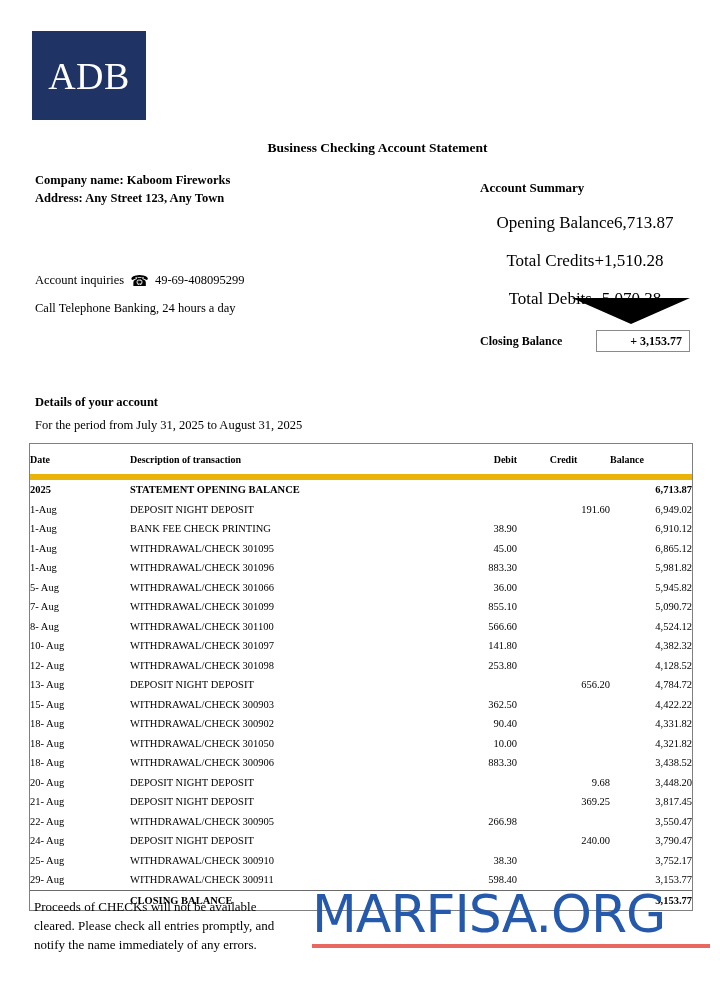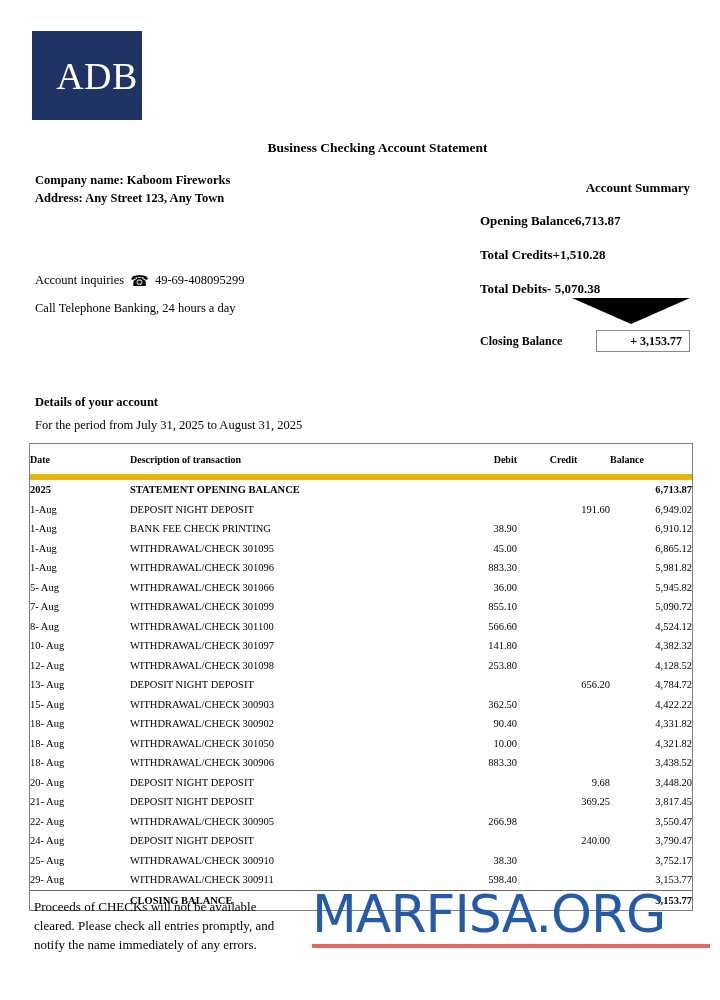--- a/index.html
+++ b/index.html
@@ -22,27 +22,26 @@
     inset: 0;
     width: 720px;
     height: 1000px;
   }
 
   
   .logo-box {
     position: absolute;
     left: 32px;
     top: 31px;
-    width: 90px;
+    width: 114px;
     height: 89px;
     background: #1f3465;
     display: flex;
     align-items: center;
     justify-content: center;
-    padding-left: 20px;
   }
   .logo-text {
     color: #ffffff;
     font-family: "Liberation Serif", "DejaVu Serif", serif;
     font-size: 38px;
     line-height: 1;
     letter-spacing: 0.5px;
   }
 
   
@@ -100,28 +99,27 @@
   .summary {
     position: absolute;
     left: 480px;
     top: 180px;
     width: 210px;
   }
   .summary-title {
     font-size: 13px;
     font-weight: bold;
     margin-bottom: 17px;
-    text-align: right;
   }
   .summary-row {
     display: flex;
-    justify-content: flex-start;
+    justify-content: center;
     align-items: baseline;
-    font-size: 13px;
-    font-weight: bold;
+    font-size: 17px;
+    font-weight: normal;
     margin-bottom: 18px;
   }
   .summary-row .lbl { white-space: nowrap; }
   .summary-row .val { white-space: nowrap; }
 
   .arrow-wrap {
     position: absolute;
     left: 92px;
     top: 118px;
     width: 118px;

